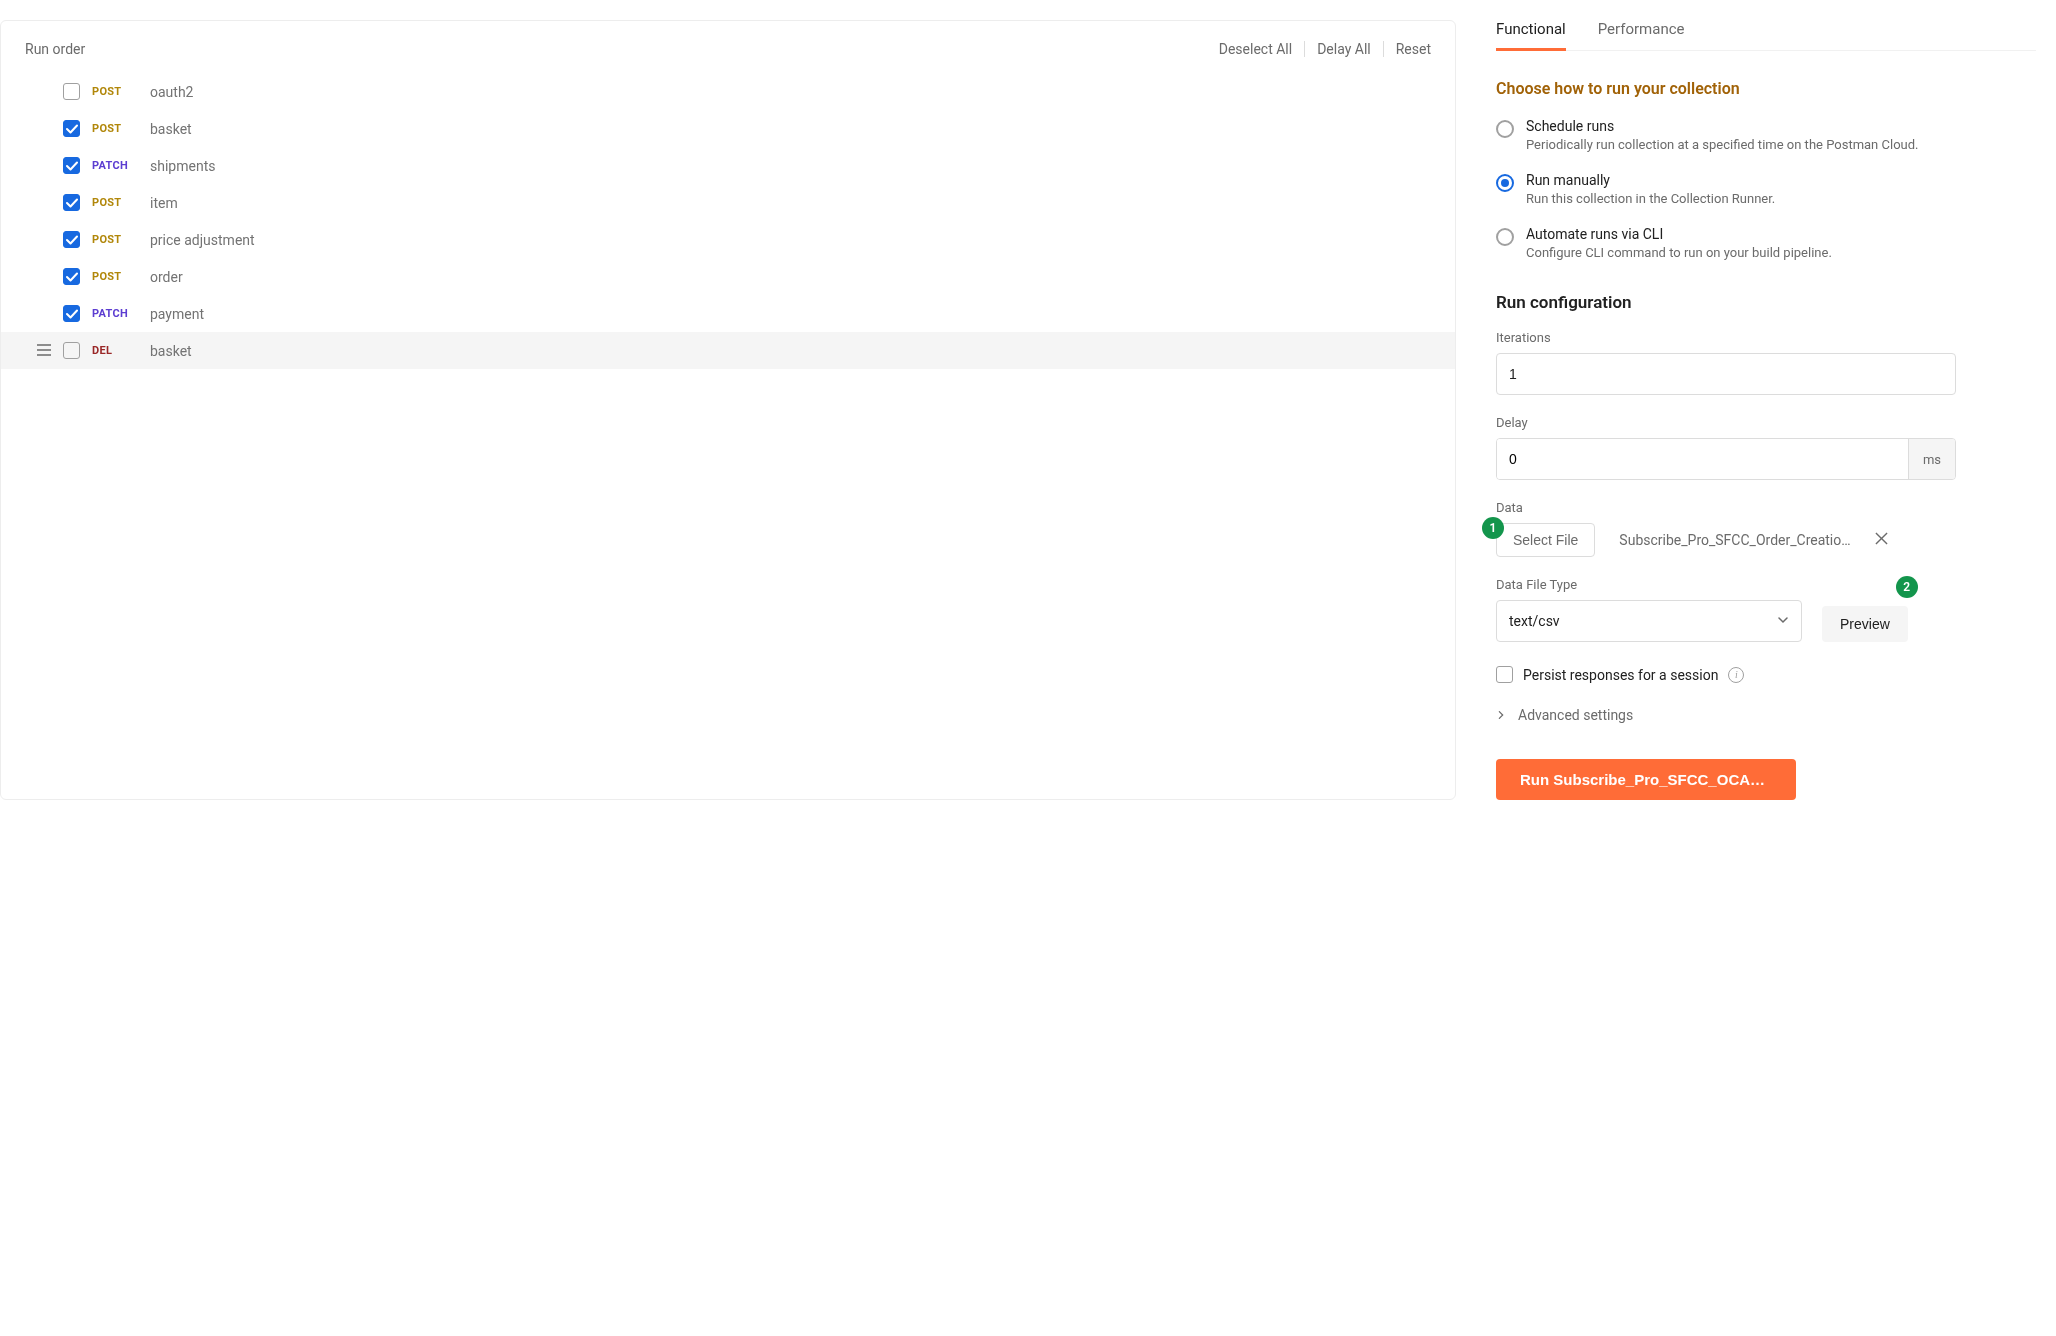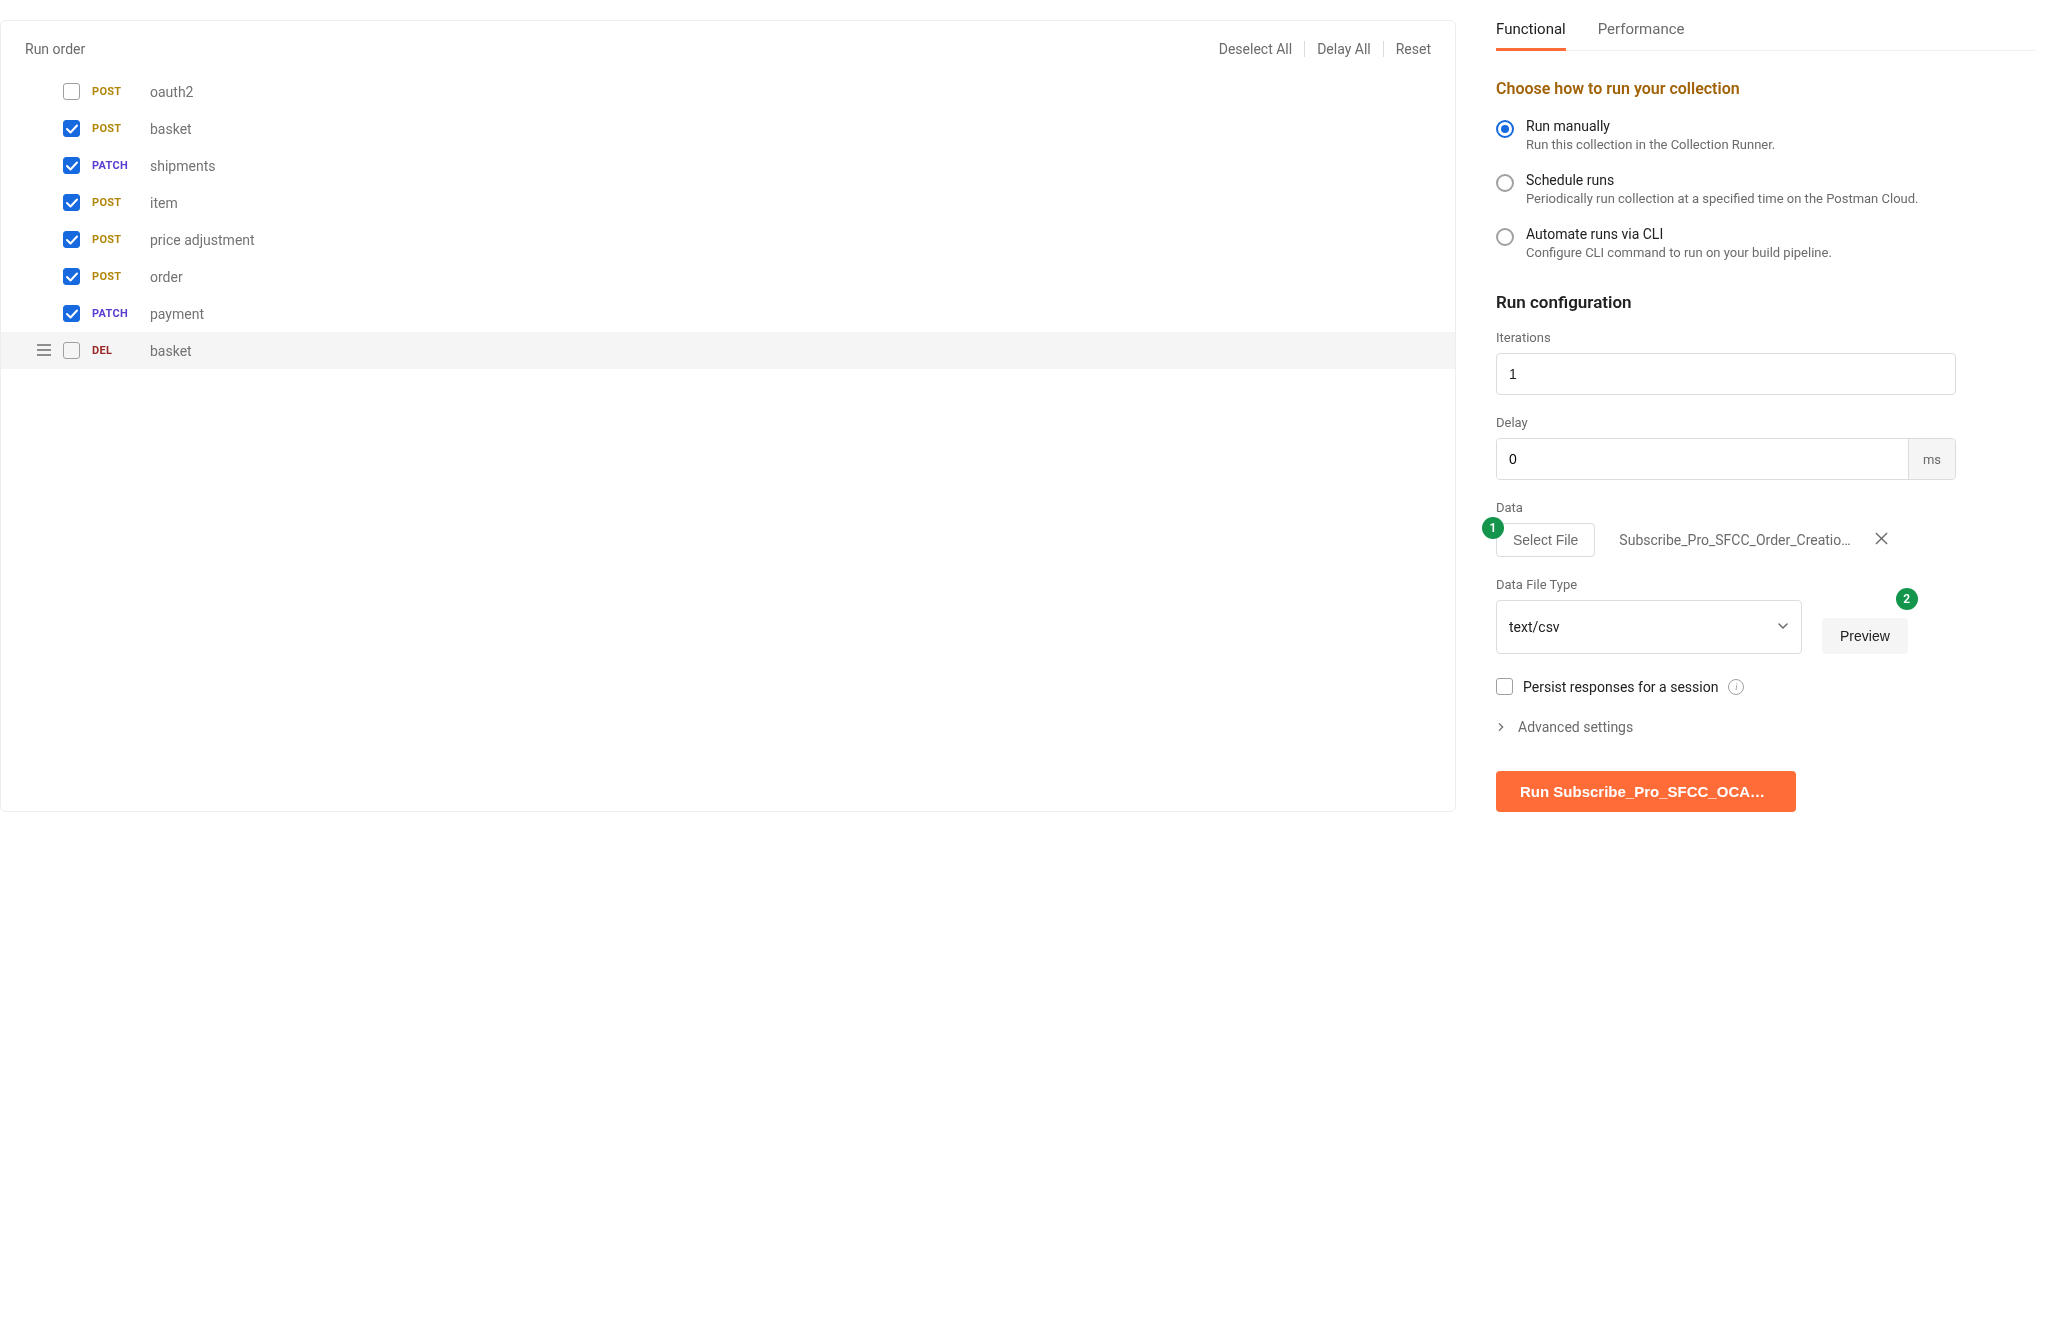--- a/index.html
+++ b/index.html
@@ -255,21 +255,21 @@
     display: flex;
     align-items: flex-end;
     gap: 20px;
     position: relative;
   }
   .select-wrap {
     position: relative;
   }
   .select-input {
     width: 306px;
-    height: 54px;
+    height: 42px;
     border: 1px solid #dcdcdc;
     border-radius: 4px;
     padding: 0 12px;
     font-size: 14px;
     color: #212121;
     background: white;
     cursor: pointer;
     appearance: none;
     display: flex;
     align-items: center;
@@ -432,31 +432,31 @@
   <div class="right-panel">
     <div class="tabs">
       <div class="tab active">Functional</div>
       <div class="tab">Performance</div>
     </div>
 
     <div class="section-title">Choose how to run your collection</div>
 
     <div class="radio-group" id="radio-group">
         <div class="radio-option">
+          <div class="radio "></div>
+          <div>
+            <div class="radio-label">Schedule runs</div>
+            <div class="radio-desc">Periodically run collection at a specified time on the Postman Cloud.</div>
+          </div>
+        </div>
+        <div class="radio-option">
           <div class="radio selected"></div>
           <div>
             <div class="radio-label">Run manually</div>
             <div class="radio-desc">Run this collection in the Collection Runner.</div>
-          </div>
-        </div>
-        <div class="radio-option">
-          <div class="radio "></div>
-          <div>
-            <div class="radio-label">Schedule runs</div>
-            <div class="radio-desc">Periodically run collection at a specified time on the Postman Cloud.</div>
           </div>
         </div>
         <div class="radio-option">
           <div class="radio "></div>
           <div>
             <div class="radio-label">Automate runs via CLI</div>
             <div class="radio-desc">Configure CLI command to run on your build pipeline.</div>
           </div>
         </div>
       </div>

